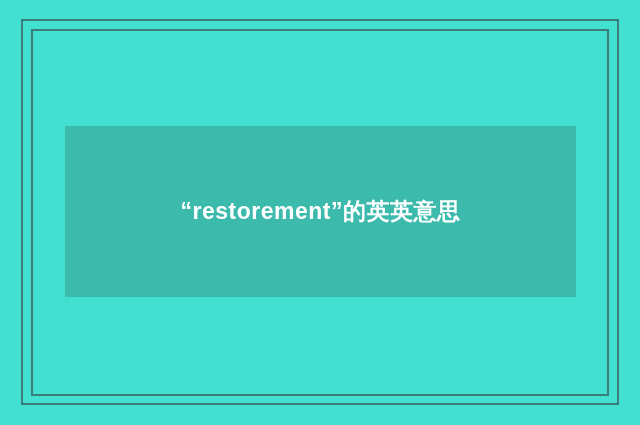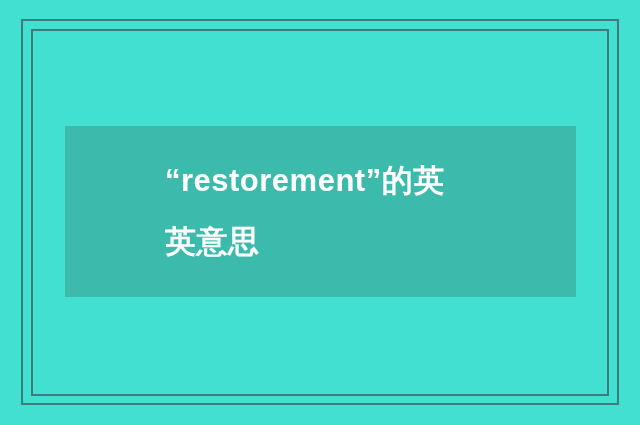--- a/index.html
+++ b/index.html
@@ -57,23 +57,24 @@
     display: flex;
     align-items: center;
     justify-content: center;
     box-sizing: border-box;
     padding: 0 100px;
   }
 
   .headline {
     margin: 0;
     color: #ffffff;
-    font-size: 31px;
+    font-size: 23px;
     font-weight: bold;
     line-height: 1.95;
+    text-align: center;
     letter-spacing: 0.5px;
     word-break: break-all;
   }
 </style>
 </head>
 <body>
 
 <div id="canvas">
 
   <div class="frame-outer"></div>

